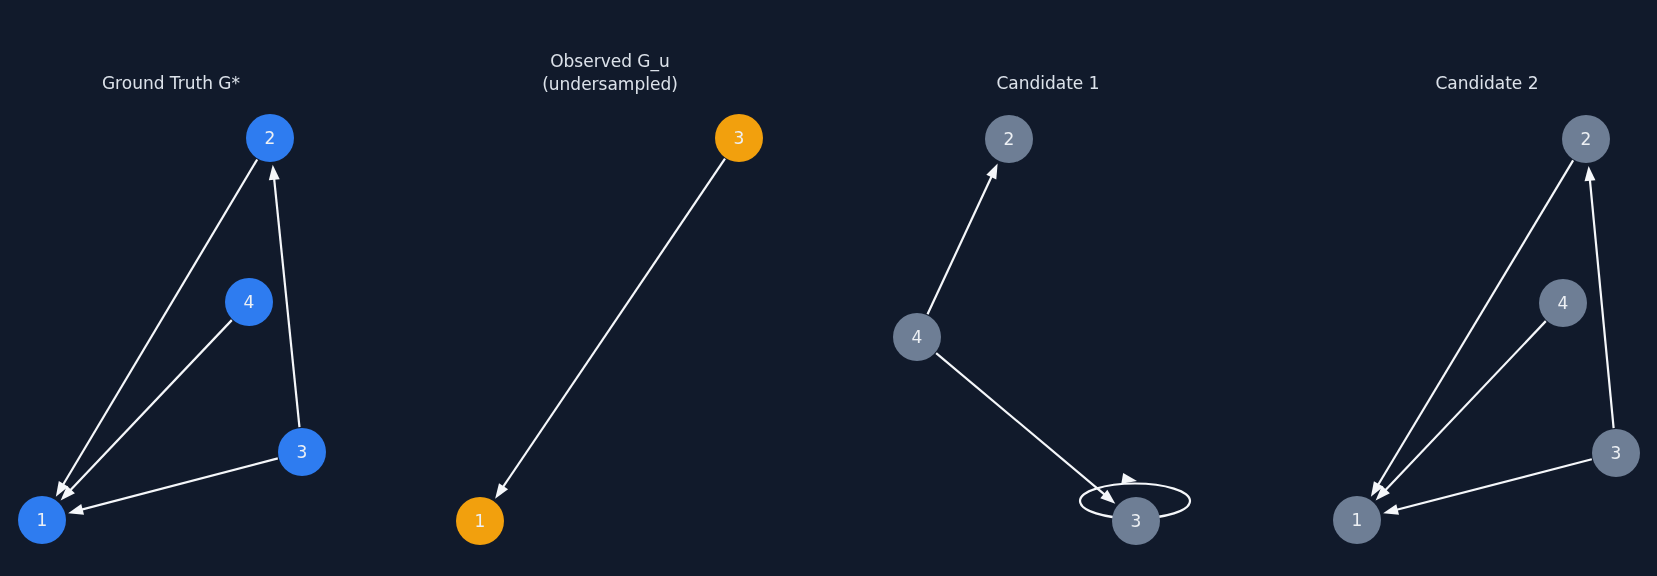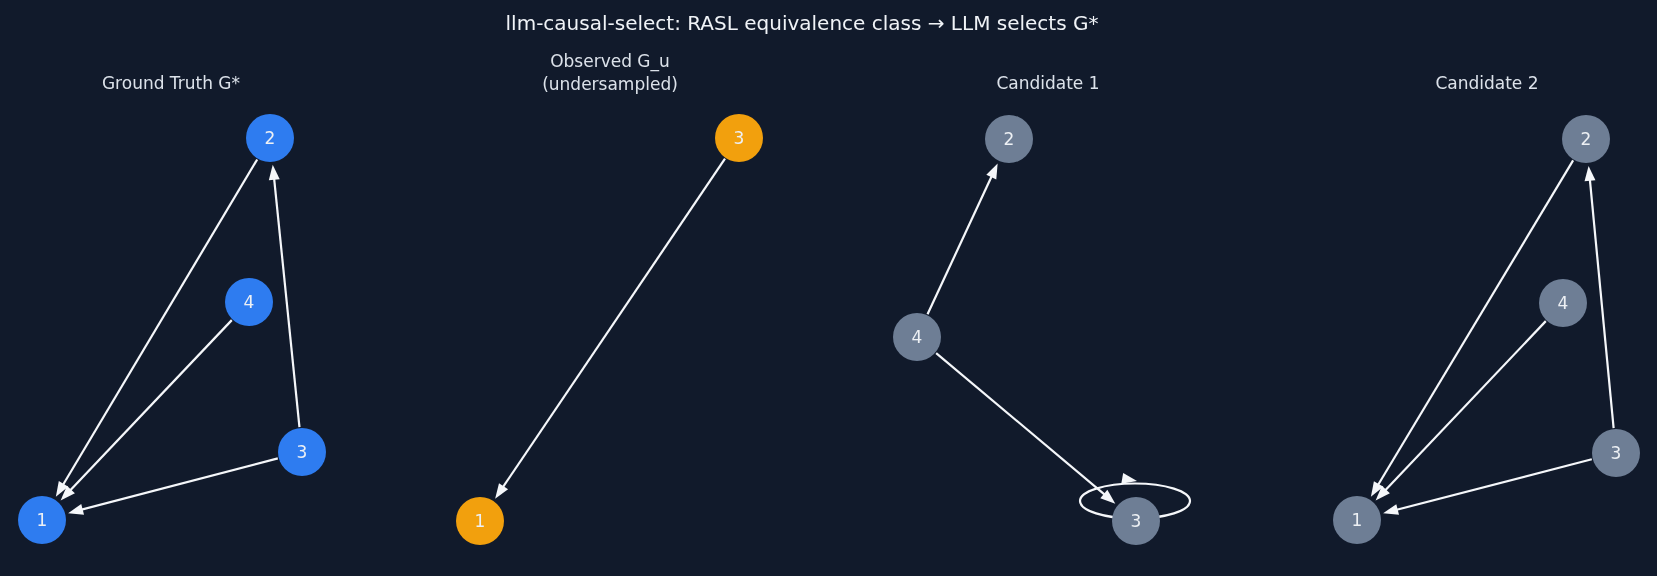--- a/index.html
+++ b/index.html
@@ -74,14 +74,13 @@
         <circle cx="1357" cy="520" r="24" fill="#6e7e95"></circle>
         <text x="1357" y="520" dy="6" class="node-label" fill="#edf0f4">1</text>
         <circle cx="1586" cy="139" r="24" fill="#6e7e95"></circle>
         <text x="1586" y="139" dy="6" class="node-label" fill="#edf0f4">2</text>
         <circle cx="1616" cy="453" r="24" fill="#6e7e95"></circle>
         <text x="1616" y="453" dy="6" class="node-label" fill="#edf0f4">3</text>
         <circle cx="1563" cy="303" r="24" fill="#6e7e95"></circle>
         <text x="1563" y="303" dy="6" class="node-label" fill="#edf0f4">4</text>
       </g>
     </svg>
-  <div id="figure-title" style="color: rgb(240, 243, 247);">llm-causal-select: RASL equivalence class → LLM selects G*</div>
 </div>
 
 </body></html>

